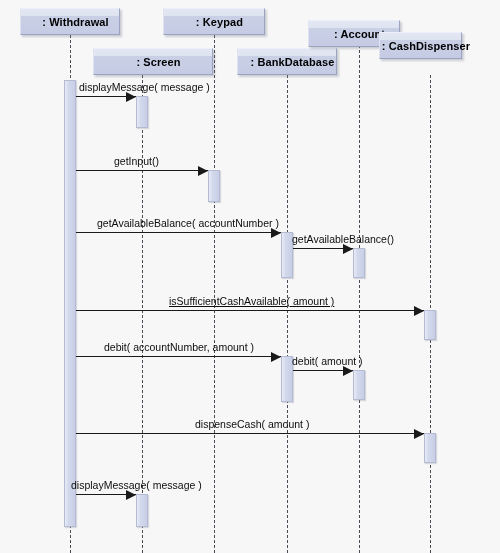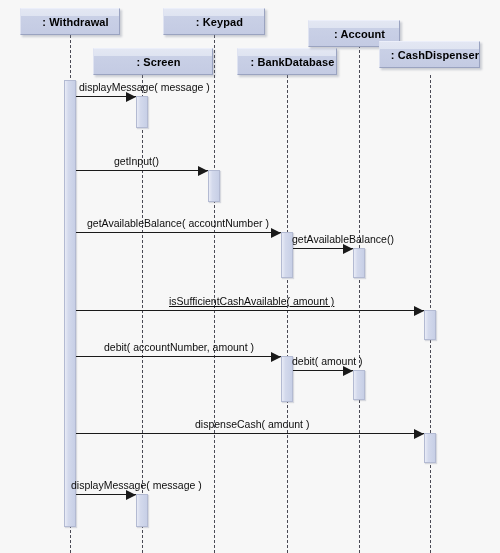--- a/index.html
+++ b/index.html
@@ -98,21 +98,21 @@
       </div>
       <div class="lifeline-dash" style="left: 287px; top: 75px; height: 478px;"></div>
       <div class="lifeline-box" style="left: 237px; top: 48px; width: 100px; height: 27px;">
         <span>: BankDatabase</span>
       </div>
       <div class="lifeline-dash" style="left: 359px; top: 35px; height: 518px;"></div>
       <div class="lifeline-box" style="left: 308px; top: 20px; width: 92px; height: 27px;">
         <span>: Account</span>
       </div>
       <div class="lifeline-dash" style="left: 430px; top: 75px; height: 478px;"></div>
-      <div class="lifeline-box" style="left: 379px; top: 41px; width: 101px; height: 27px;">
+      <div class="lifeline-box" style="left: 379px; top: 32px; width: 83px; height: 27px;">
         <span>: CashDispenser</span>
       </div>
     </div>
   <div id="activations-layer">
       <div class="activation" style="left: 64px; top: 80px; height: 447px;"></div>
       <div class="activation" style="left: 136px; top: 96px; height: 32px;"></div>
       <div class="activation" style="left: 208px; top: 170px; height: 32px;"></div>
       <div class="activation" style="left: 281px; top: 232px; height: 46px;"></div>
       <div class="activation" style="left: 353px; top: 248px; height: 30px;"></div>
       <div class="activation" style="left: 424px; top: 310px; height: 30px;"></div>
@@ -123,21 +123,21 @@
     </div>
   <div id="messages-layer">
       <div class="msg-line" style="left: 76px; top: 96px; width: 60px;"></div>
       <div class="msg-arrow" style="left: 126px; top: 92px;"></div>
       <div class="msg-label" style="left: 79px; top: 81px;">displayMessage( message )</div>
       <div class="msg-line" style="left: 76px; top: 170px; width: 132px;"></div>
       <div class="msg-arrow" style="left: 198px; top: 166px;"></div>
       <div class="msg-label" style="left: 114px; top: 155px;">getInput()</div>
       <div class="msg-line" style="left: 76px; top: 232px; width: 205px;"></div>
       <div class="msg-arrow" style="left: 271px; top: 228px;"></div>
-      <div class="msg-label" style="left: 87px; top: 217px;">getAvailableBalance( accountNumber )</div>
+      <div class="msg-label" style="left: 97px; top: 217px;">getAvailableBalance( accountNumber )</div>
       <div class="msg-line" style="left: 293px; top: 248px; width: 60px;"></div>
       <div class="msg-arrow" style="left: 343px; top: 244px;"></div>
       <div class="msg-label" style="left: 292px; top: 233px;">getAvailableBalance()</div>
       <div class="msg-line" style="left: 76px; top: 310px; width: 348px;"></div>
       <div class="msg-arrow" style="left: 414px; top: 306px;"></div>
       <div class="msg-label" style="left: 169px; top: 295px; text-decoration: underline;">isSufficientCashAvailable( amount )</div>
       <div class="msg-line" style="left: 76px; top: 356px; width: 205px;"></div>
       <div class="msg-arrow" style="left: 271px; top: 352px;"></div>
       <div class="msg-label" style="left: 104px; top: 341px;">debit( accountNumber, amount )</div>
       <div class="msg-line" style="left: 293px; top: 370px; width: 60px;"></div>

